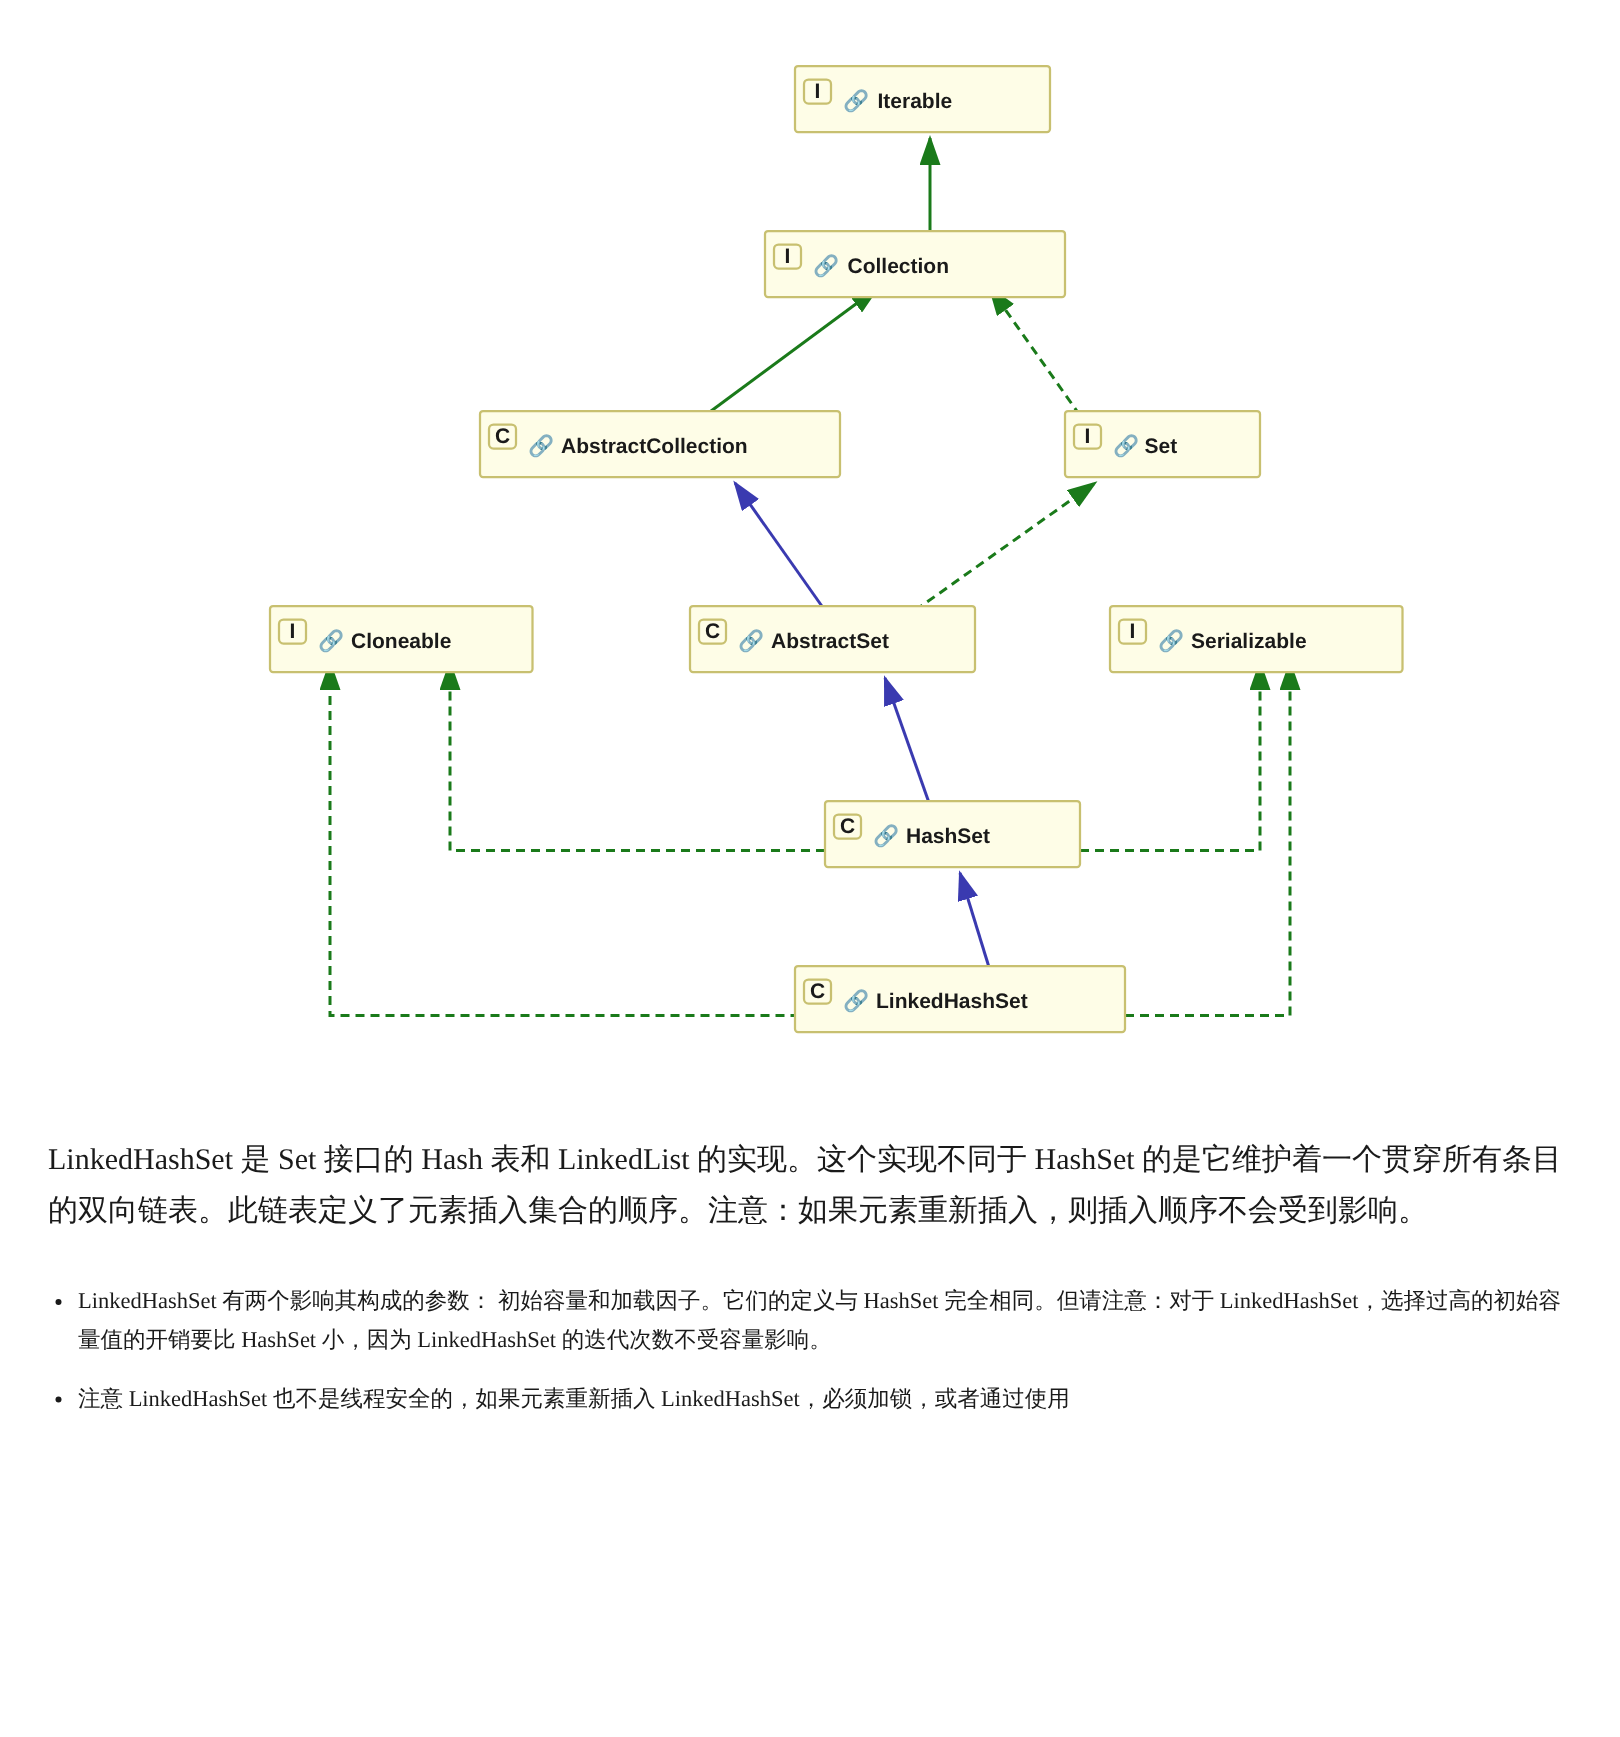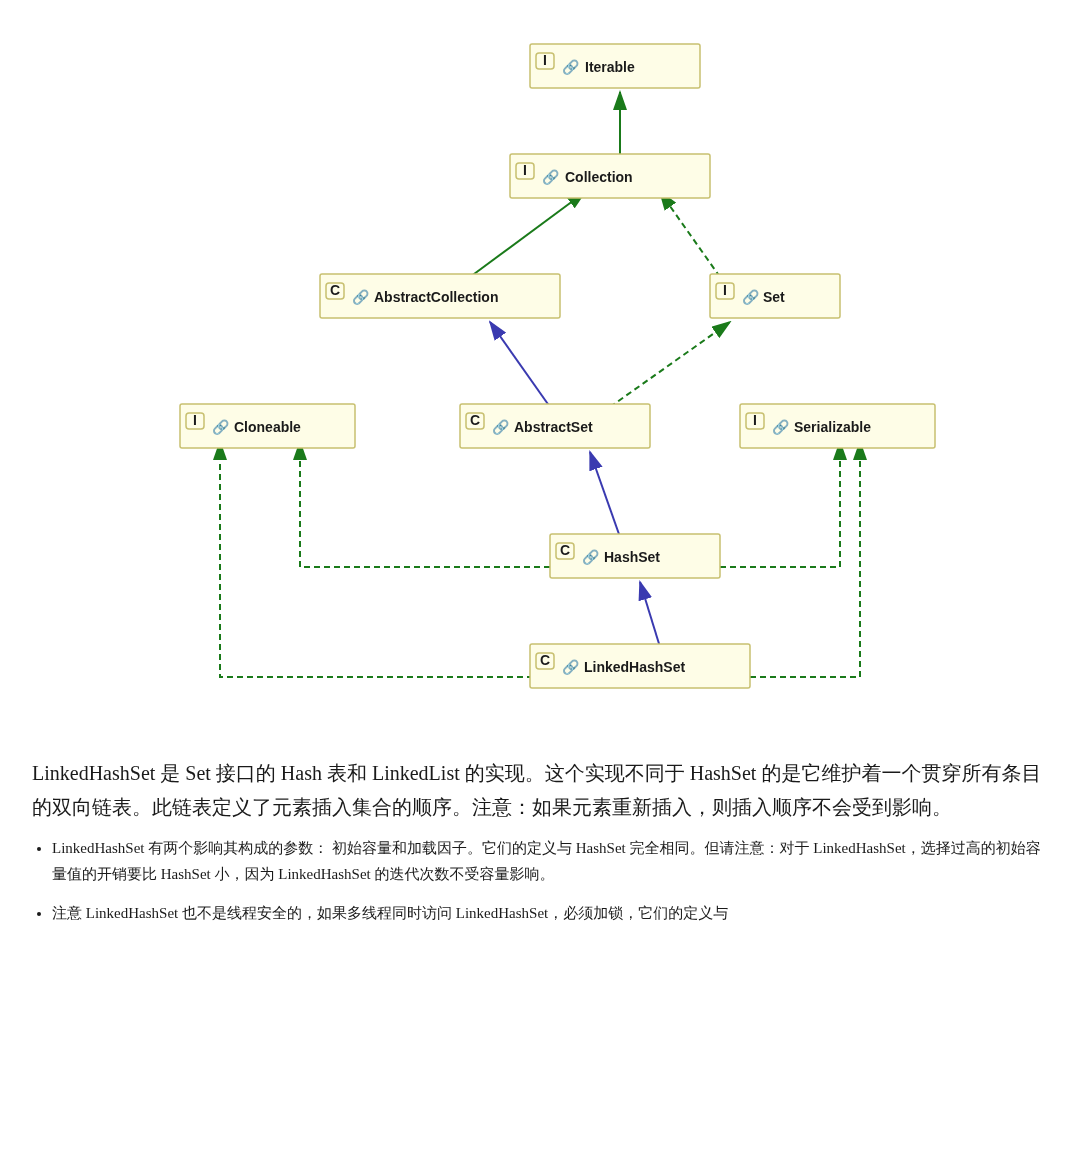--- a/index.html
+++ b/index.html
@@ -44,21 +44,21 @@
       fill: white;
     }
 
     .description {
       margin-top: 8px;
       line-height: 1.7;
       font-size: 20px;
     }
 
     .bullet-list {
-      margin-top: 12px;
+      margin-top: 32px;
       margin-left: 20px;
     }
 
     .bullet-list li {
       margin-bottom: 14px;
       line-height: 1.7;
       list-style-type: disc;
     }
   </style>
 </head>
@@ -174,14 +174,14 @@
 
   </svg>
 </div>
 
 <div class="description">
   <p>LinkedHashSet 是 Set 接口的 Hash 表和 LinkedList 的实现。这个实现不同于 HashSet 的是它维护着一个贯穿所有条目的双向链表。此链表定义了元素插入集合的顺序。注意：如果元素重新插入，则插入顺序不会受到影响。</p>
 </div>
 
 <ul class="bullet-list">
   <li>LinkedHashSet 有两个影响其构成的参数： 初始容量和加载因子。它们的定义与 HashSet 完全相同。但请注意：对于 LinkedHashSet，选择过高的初始容量值的开销要比 HashSet 小，因为 LinkedHashSet 的迭代次数不受容量影响。</li>
-  <li>注意 LinkedHashSet 也不是线程安全的，如果多线程同时访问 LinkedHashSet，必须加锁，它们的定义与</li>
+  <li>注意 LinkedHashSet 也不是线程安全的，如果元素重新插入 LinkedHashSet，必须加锁，或者通过使用</li>
 </ul>
 
 </body></html>

